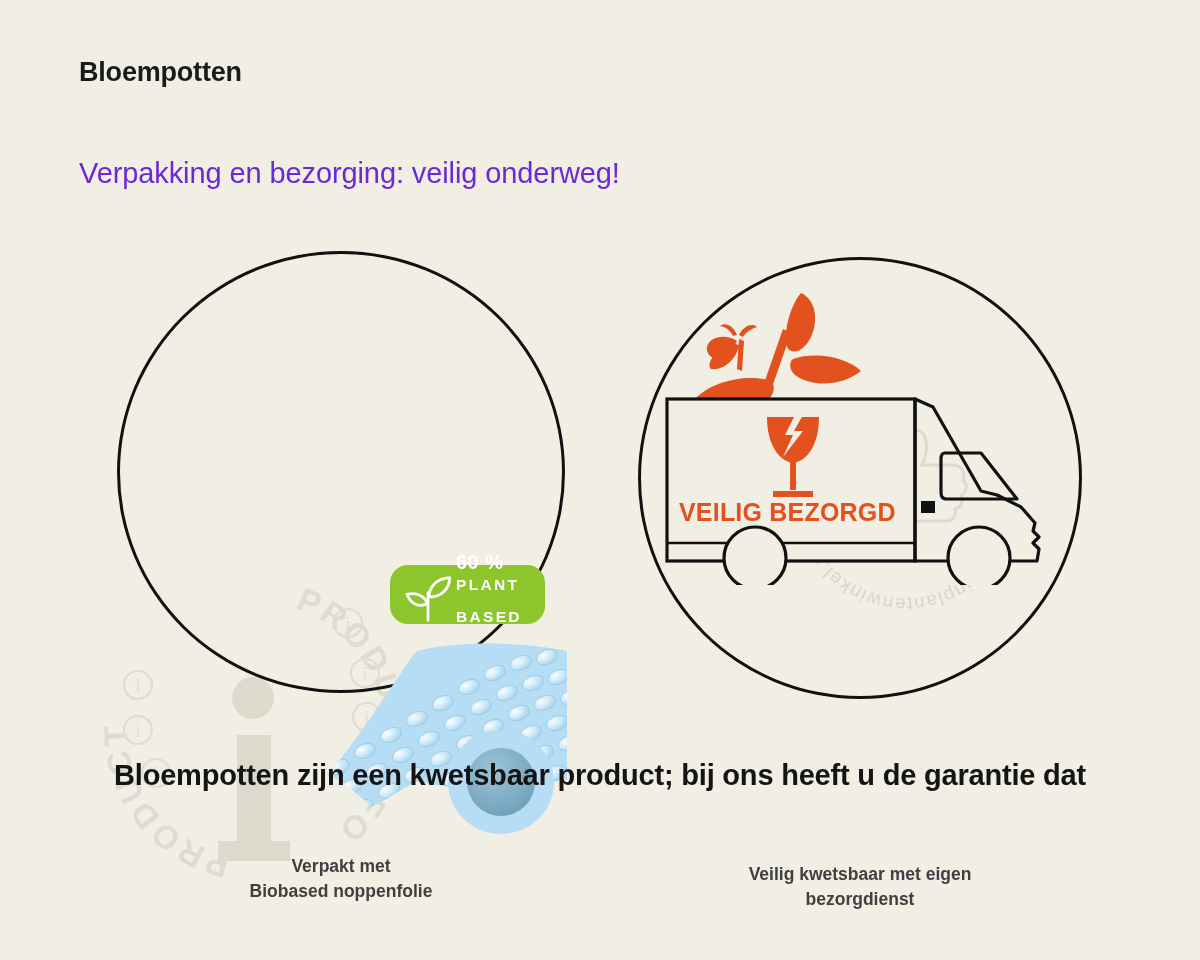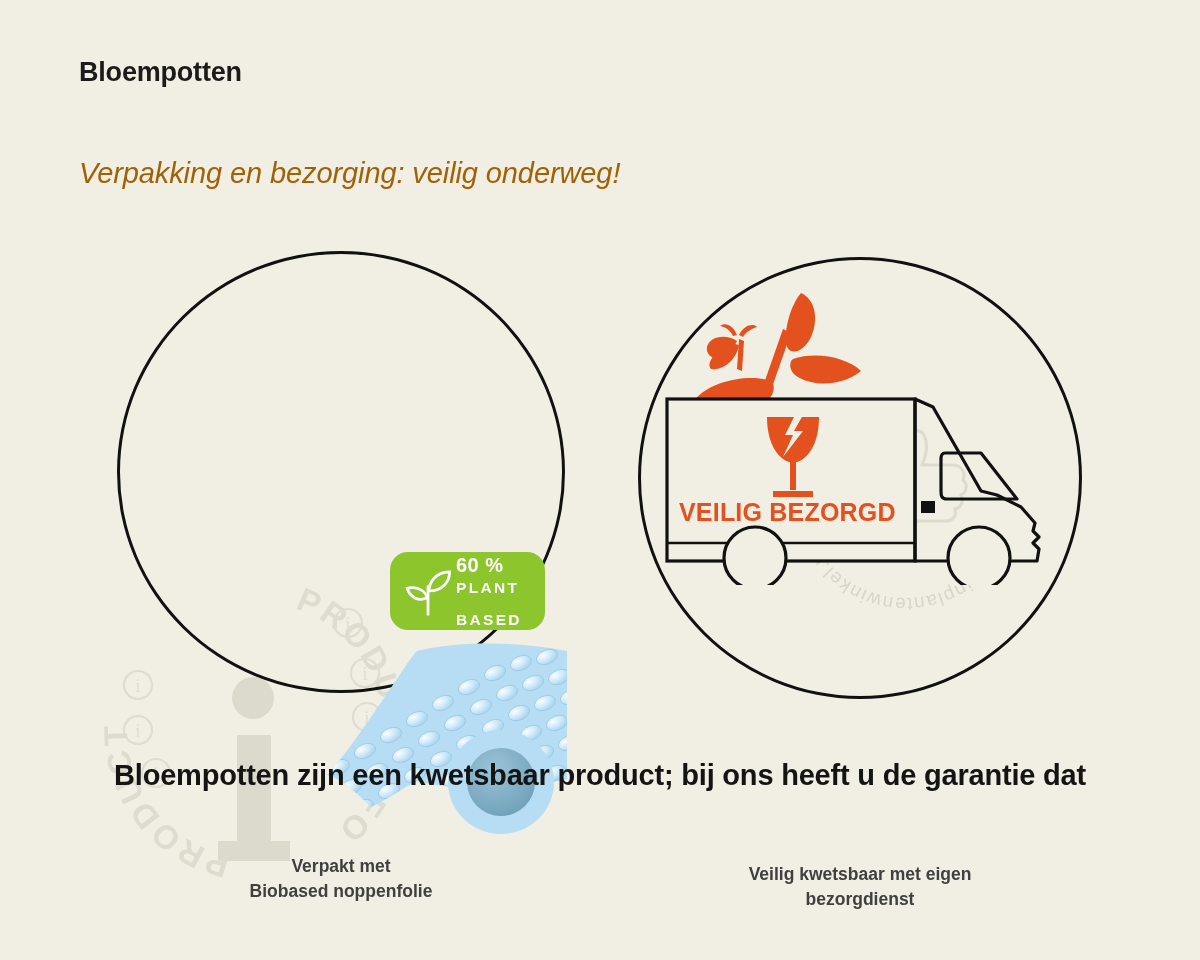--- a/index.html
+++ b/index.html
@@ -21,47 +21,46 @@
   .wm-dots{position:absolute;left:0;top:0;width:330px;height:330px;}
 
   
   .h-title{
     position:absolute;left:79px;top:57px;
     font-size:27px;font-weight:bold;letter-spacing:-.2px;
     color:#1b1b1b;
   }
   .h-sub{
     position:absolute;left:79px;top:157px;
-    font-size:29px;font-weight:normal;color:#a16207;
+    font-size:29px;font-weight:normal;color:#6d28d9;
     letter-spacing:-.1px;
-    font-style:italic;
   }
 
   
   .circle{
     position:absolute;border:3px solid #111;border-radius:50%;
     box-sizing:border-box;
   }
   #circle-left{left:117px;top:251px;width:448px;height:442px;}
   #circle-right{left:638px;top:257px;width:444px;height:442px;}
 
   .circle-caption{
     position:absolute;width:100%;text-align:center;
     font-size:17.5px;font-weight:bold;line-height:1.45;
     color:#404040;z-index:5;
   }
   #cap-left{left:0;top:600px;}
   #cap-right{left:0;top:602px;}
 
   
   .badge{
-    position:absolute;left:270px;top:298px;
-    width:155px;height:78px;border-radius:18px;
+    position:absolute;left:270px;top:311px;
+    width:155px;height:59px;border-radius:18px;
     background:#8CC62C;
-    display:flex;align-items:center;z-index:6;
+    display:flex;align-items:flex-end;z-index:6;
   }
   .badge-leaf{width:52px;margin-left:12px;flex:none;}
   .badge-txt{
     color:#fff;font-weight:bold;line-height:1.0;margin-left:2px;
   }
   .badge-pct{font-size:20px;letter-spacing:.5px;display:block;margin-bottom:5px;}
   .badge-l1,.badge-l2{font-size:15.5px;letter-spacing:2.3px;display:block;}
   .badge-l1{margin-bottom:16px;}
 
   

